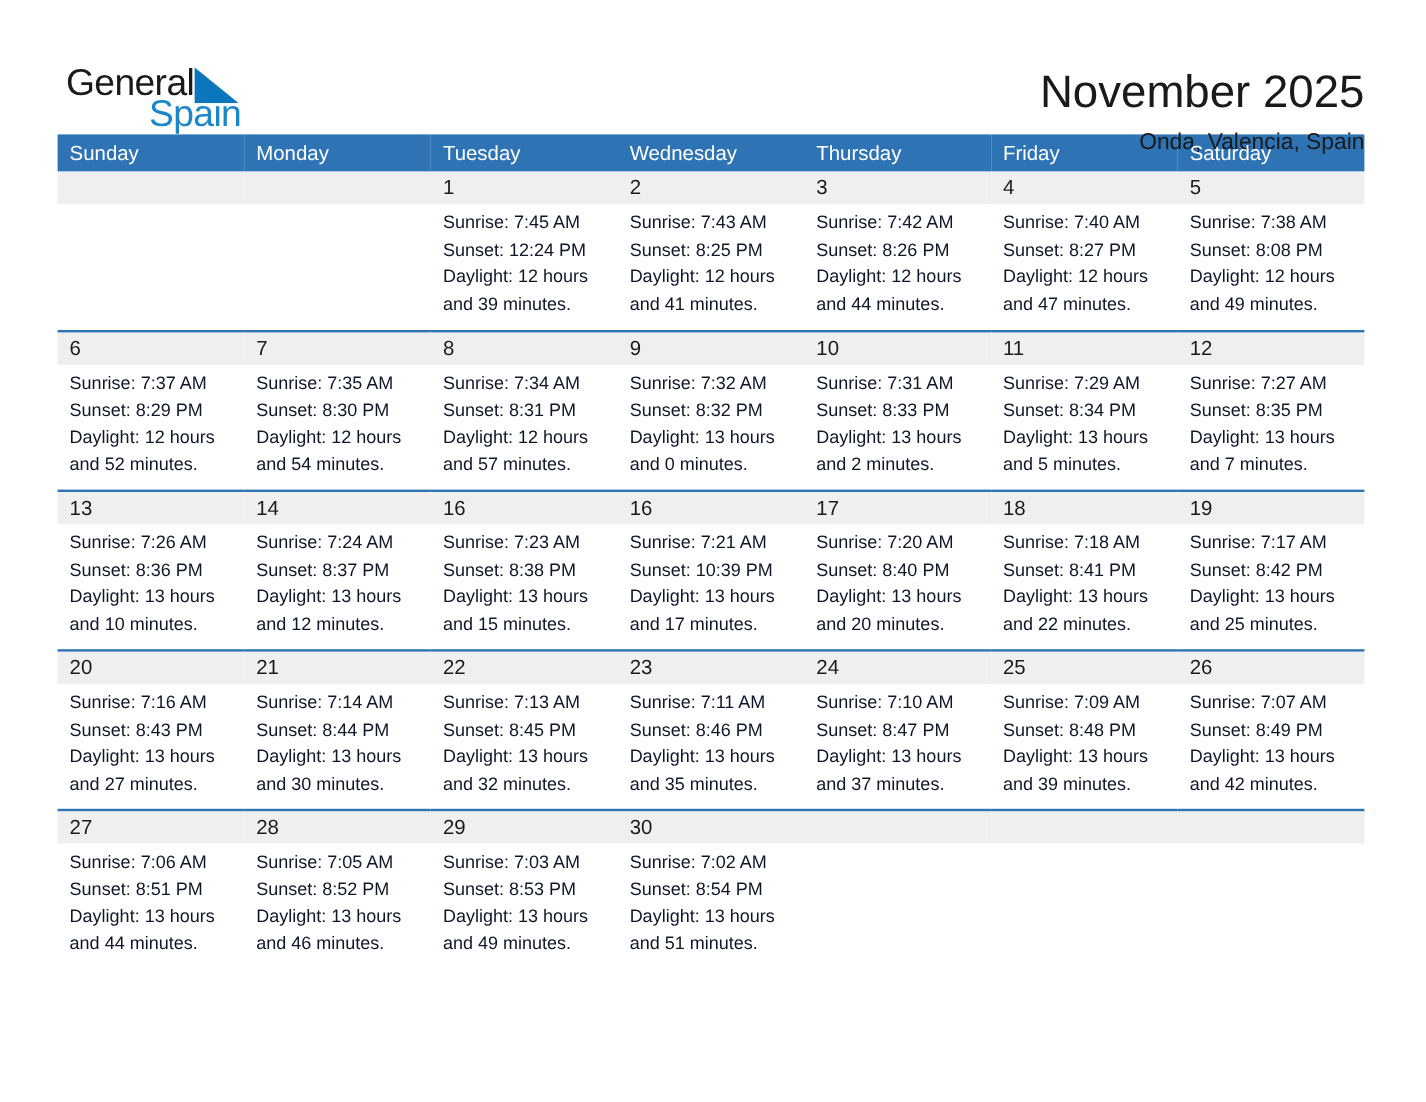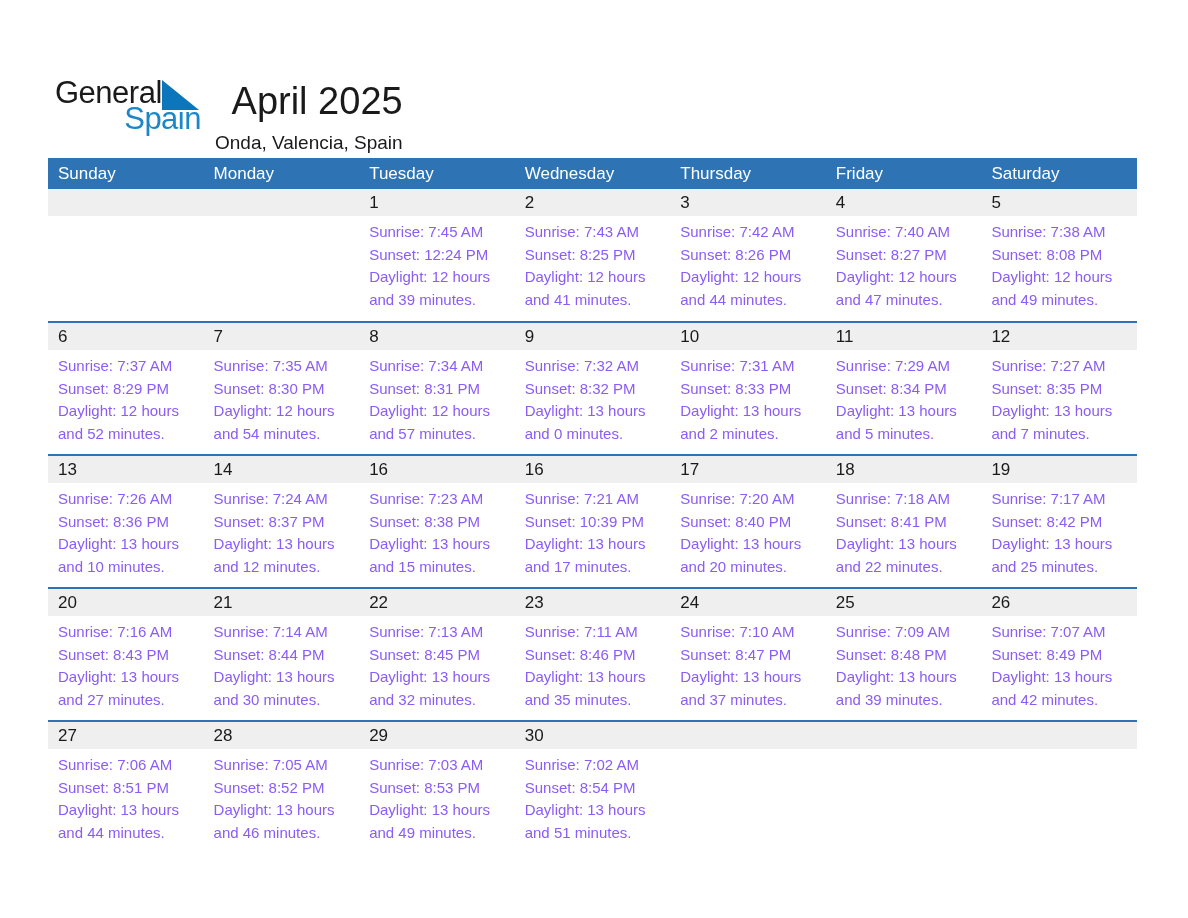--- a/index.html
+++ b/index.html
@@ -8,22 +8,22 @@
     --ink:#1A1A1A;
   }
   *{box-sizing:border-box;}
   html,body{margin:0;padding:0;}
   body{
     width:1188px;height:918px;background:#FFFFFF;
     font-family:"Liberation Sans", sans-serif;color:var(--ink);
     overflow:hidden;
   }
   .topbar{
-    display:flex;align-items:flex-start;
-    padding:76px 51px 0 55px;height:158px;
+    display:flex;justify-content:space-between;align-items:flex-start;
+    padding:52px 51px 0 55px;height:112px;
   }
   
   .logo{position:relative;width:160px;height:72px;}
   .logo-general{font-size:31px;line-height:34px;color:#1A1A1A;letter-spacing:-0.5px;}
   .logo-triangle{position:absolute;left:107px;top:4px;}
   .logo-blue{font-size:31px;line-height:30px;text-align:right;padding-right:14px;margin-top:-6px;color:#1B87C9;letter-spacing:-0.5px;}
   
   .titles{text-align:right;margin-top:3px;}
   .page-title{font-size:38px;line-height:44px;color:#1A1A1A;}
   .page-subtitle{font-size:19px;line-height:30px;margin-top:5px;color:#1A1A1A;}
@@ -37,38 +37,38 @@
     font-size:17px;text-align:left;height:31px;padding:1px 0 0 10px;
   }
   tbody tr{border-top:2px solid var(--blue);}
   tbody tr:first-child{border-top:none;}
   tbody td{vertical-align:top;height:133px;padding:0;}
   .day-band{
     background:var(--band);height:27px;line-height:27px;
     font-size:17px;padding-left:10px;color:#1A1A1A;
   }
   .day-details{
-    padding:5px 6px 0 10px;font-size:15px;line-height:22.5px;color:#8b5cf6;
+    padding:5px 6px 0 10px;font-size:15px;line-height:22.5px;color:#0f172a;
   }
 </style>
 </head>
 <body>
 
 <div class="topbar">
   <div class="logo">
     <div class="logo-general">General</div>
     <span class="logo-triangle">
       <svg width="37" height="30" viewBox="0 0 37 30">
           <polygon points="0,0 37,30 0,30" fill="#0C76BC"></polygon>
         </svg>
     </span>
     <div class="logo-blue">Spain</div>
   </div>
   <div class="titles">
-    <div class="page-title">April 2025</div>
+    <div class="page-title">November 2025</div>
     <div class="page-subtitle">Onda, Valencia, Spain</div>
   </div>
 </div>
 
 <table class="calendar">
   <thead>
     <tr>
       <th>Sunday</th>
       <th>Monday</th>
       <th>Tuesday</th>

